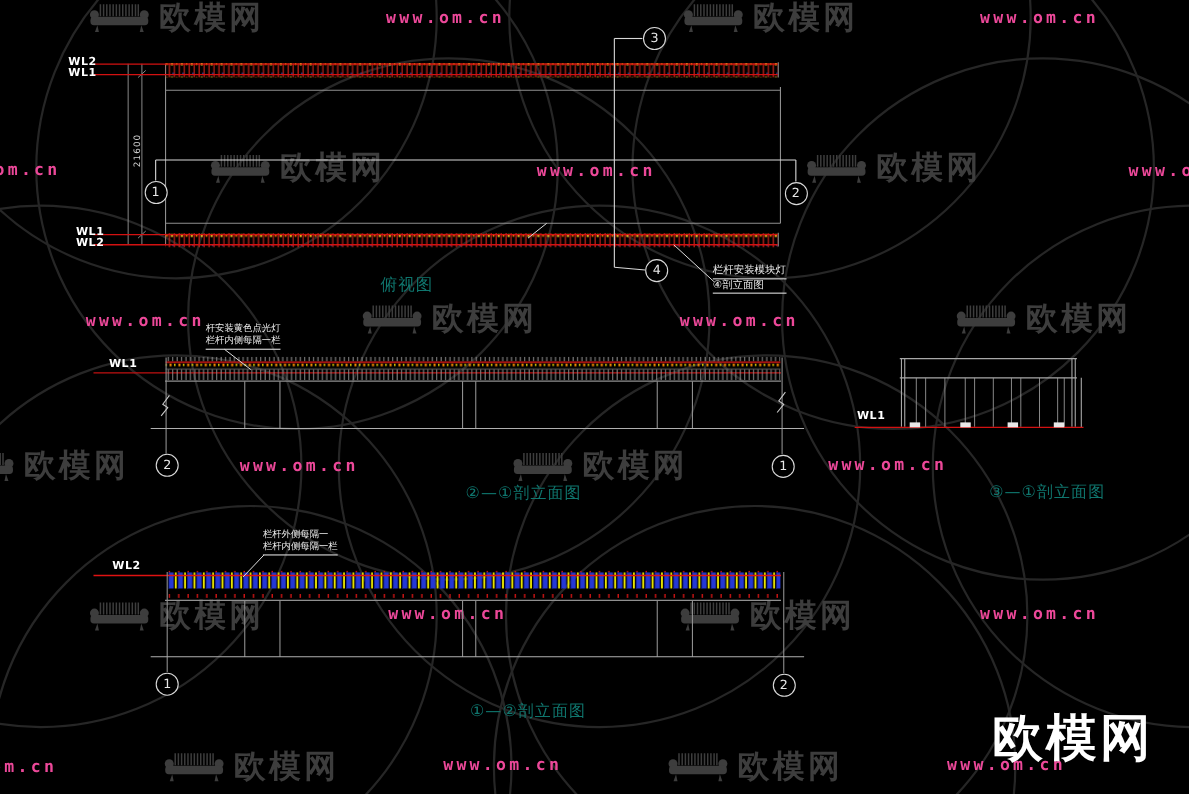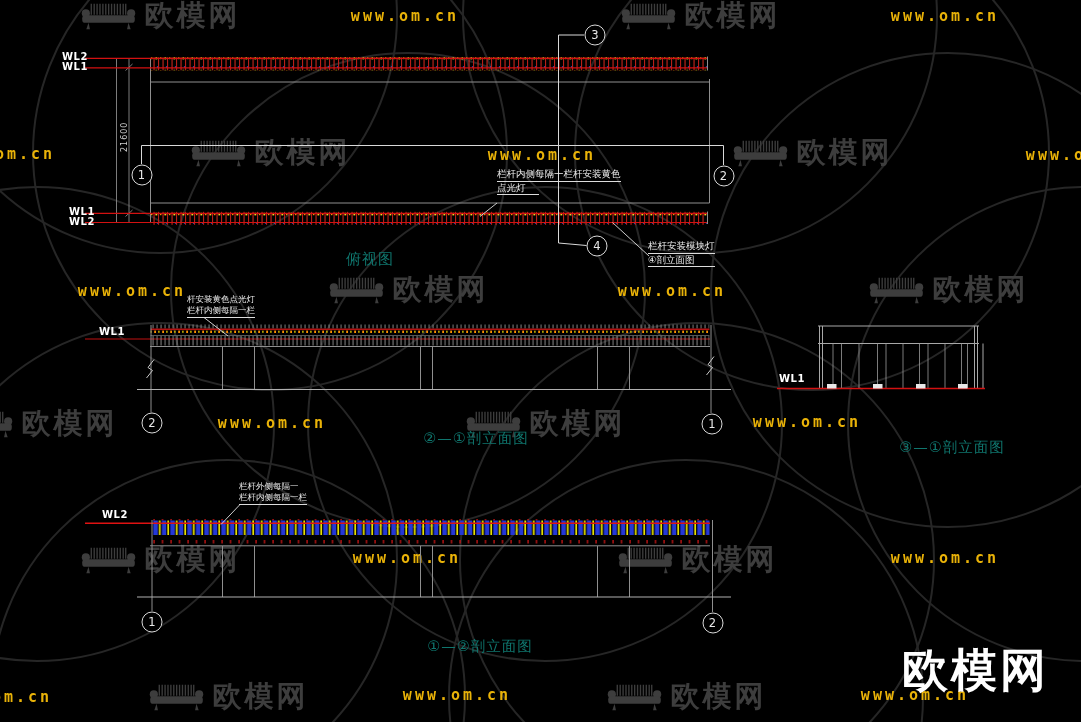--- a/index.html
+++ b/index.html
@@ -3,21 +3,21 @@
 <meta charset="utf-8">
 <style>
   html,body{margin:0;padding:0;background:#000;}
   #stage{position:relative;width:1081px;height:722px;background:#000;overflow:hidden;
          font-family:"DejaVu Sans",sans-serif;}
   svg.layer{position:absolute;left:0;top:0;}
   
   .wm{position:absolute;transform:translate(-50%,-50%);white-space:nowrap;display:flex;
       align-items:center;gap:7px;pointer-events:none;}
   .wm-brand{color:#3d3d3d;font-weight:bold;font-size:29px;letter-spacing:3px;}
-  .wm-url{color:#eab308;font-family:"DejaVu Sans Mono",monospace;font-weight:bold;
+  .wm-url{color:#ec4899;font-family:"DejaVu Sans Mono",monospace;font-weight:bold;
           font-size:15px;letter-spacing:3px;}
   .wm-sofa{color:#3d3d3d;}
   
   .wl{position:absolute;color:#fff;font-weight:bold;font-size:10px;letter-spacing:.5px;line-height:10px;}
   .ann{position:absolute;color:#ededed;font-size:9px;line-height:11.5px;white-space:nowrap;}
   .ann .l{display:block;}
   .ann .u{border-bottom:1px solid #dcdcdc;padding-bottom:1px;}
   .cap{position:absolute;color:#0f766e;font-size:14.5px;letter-spacing:1px;
        transform:translateX(-50%);white-space:nowrap;}
   .cap.small{font-size:15px;}
@@ -326,39 +326,35 @@
   <div class="wl" style="left:62px;top:52px">WL2</div>
   <div class="wl" style="left:62px;top:62px">WL1</div>
   <div class="wl" style="left:69px;top:207px">WL1</div>
   <div class="wl" style="left:69px;top:217px">WL2</div>
   <div class="wl" style="left:99px;top:327px">WL1</div>
   <div class="wl" style="left:102px;top:510px">WL2</div>
   <div class="wl" style="left:779px;top:374px">WL1</div>
 
   <div class="dim" style="left:120px;top:152px">21600</div>
 
-  <div class="ann" style="left:497px;top:168px;font-size:9.5px">
-    <span class="l u">栏杆内侧每隔一栏杆安装黄色</span>
-    <span class="l u" style="width:42px">点光灯</span>
-  </div>
   <div class="ann" style="left:648px;top:240px;font-size:9.5px">
     <span class="l u">栏杆安装模块灯</span>
     <span class="l u">④剖立面图</span>
   </div>
   <div class="ann" style="left:187px;top:294px;font-size:8.5px;line-height:11px">
     <span class="l">杆安装黄色点光灯</span>
     <span class="l u">栏杆内侧每隔一栏</span>
   </div>
   <div class="ann" style="left:239px;top:481px;font-size:8.5px;line-height:11px">
     <span class="l">栏杆外侧每隔一</span>
     <span class="l u">栏杆内侧每隔一栏</span>
   </div>
 
   <div class="cap small" style="left:370px;top:250px">俯视图</div>
-  <div class="cap" style="left:476px;top:429px">②—①剖立面图</div>
+  <div class="cap" style="left:476px;top:439px">②—①剖立面图</div>
   <div class="cap" style="left:952px;top:438px">③—①剖立面图</div>
   <div class="cap" style="left:480px;top:637px">①—②剖立面图</div>
 
   <div id="marksLayer">
       <div class="cmark" style="left: 141.5px; top: 175px;">1</div>
       <div class="cmark" style="left: 723.5px; top: 176px;">2</div>
       <div class="cmark" style="left: 595px; top: 35px;">3</div>
       <div class="cmark" style="left: 597px; top: 246px;">4</div>
       <div class="cmark" style="left: 152px; top: 423px;">2</div>
       <div class="cmark" style="left: 712px; top: 424px;">1</div>

